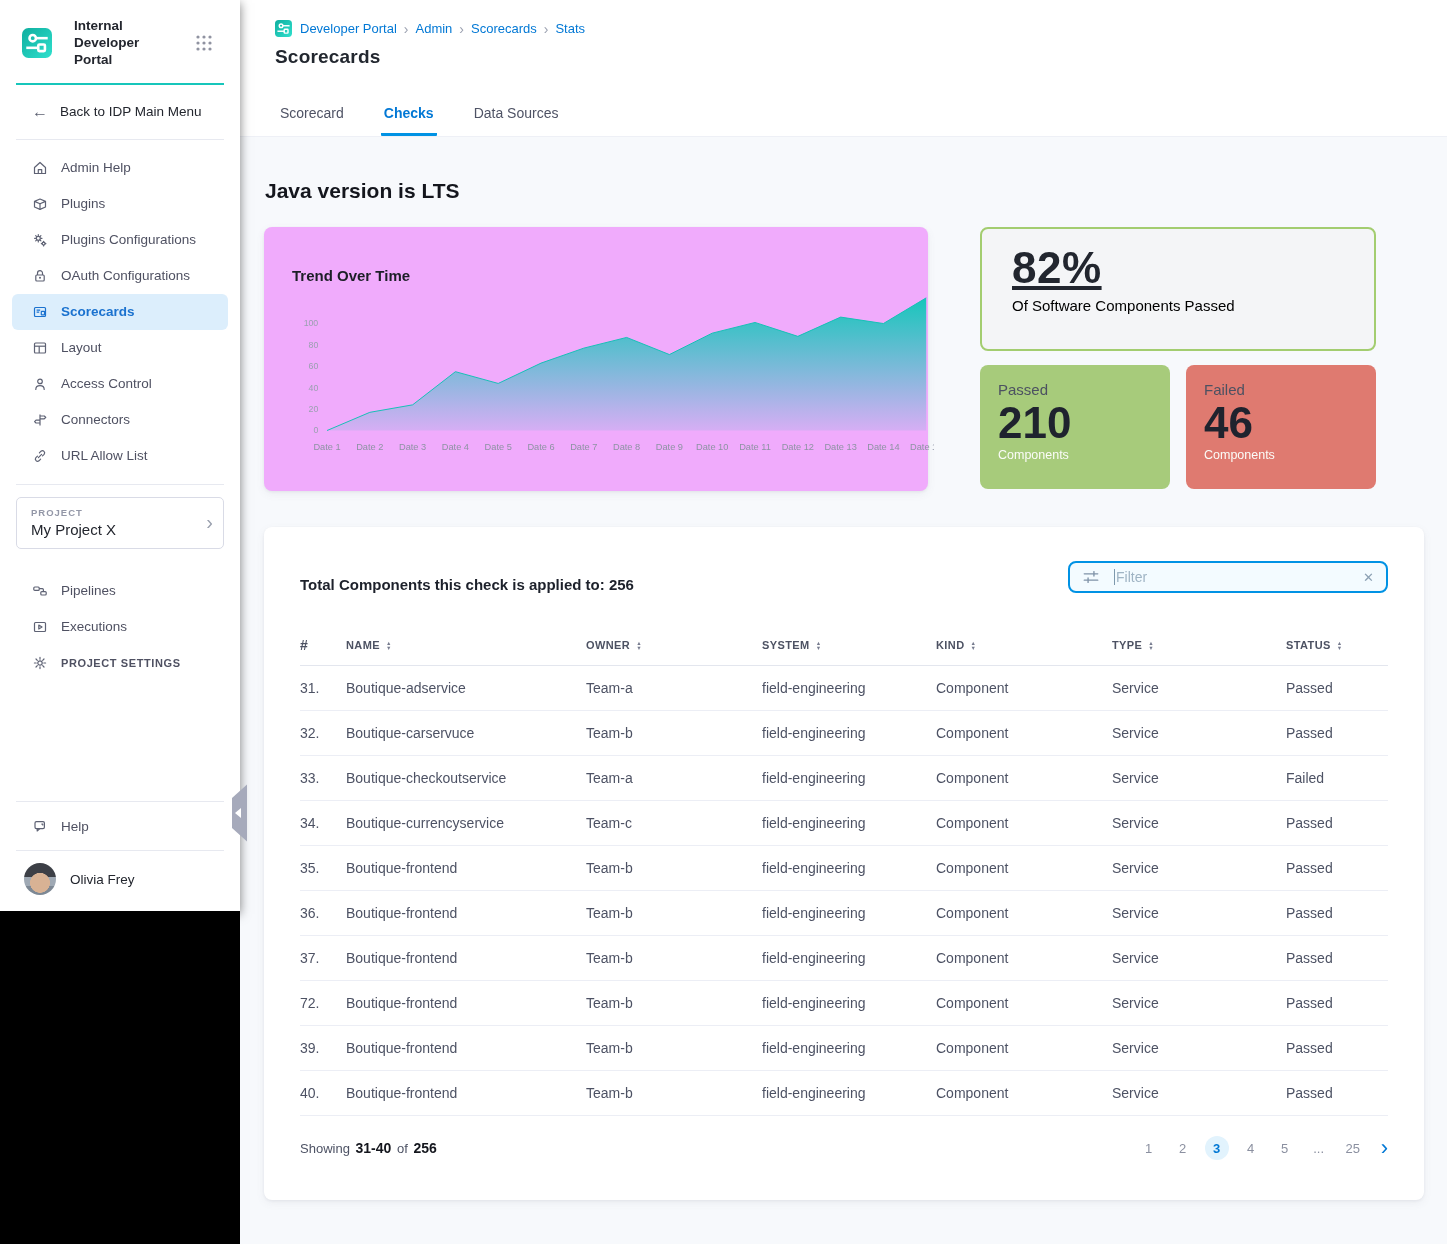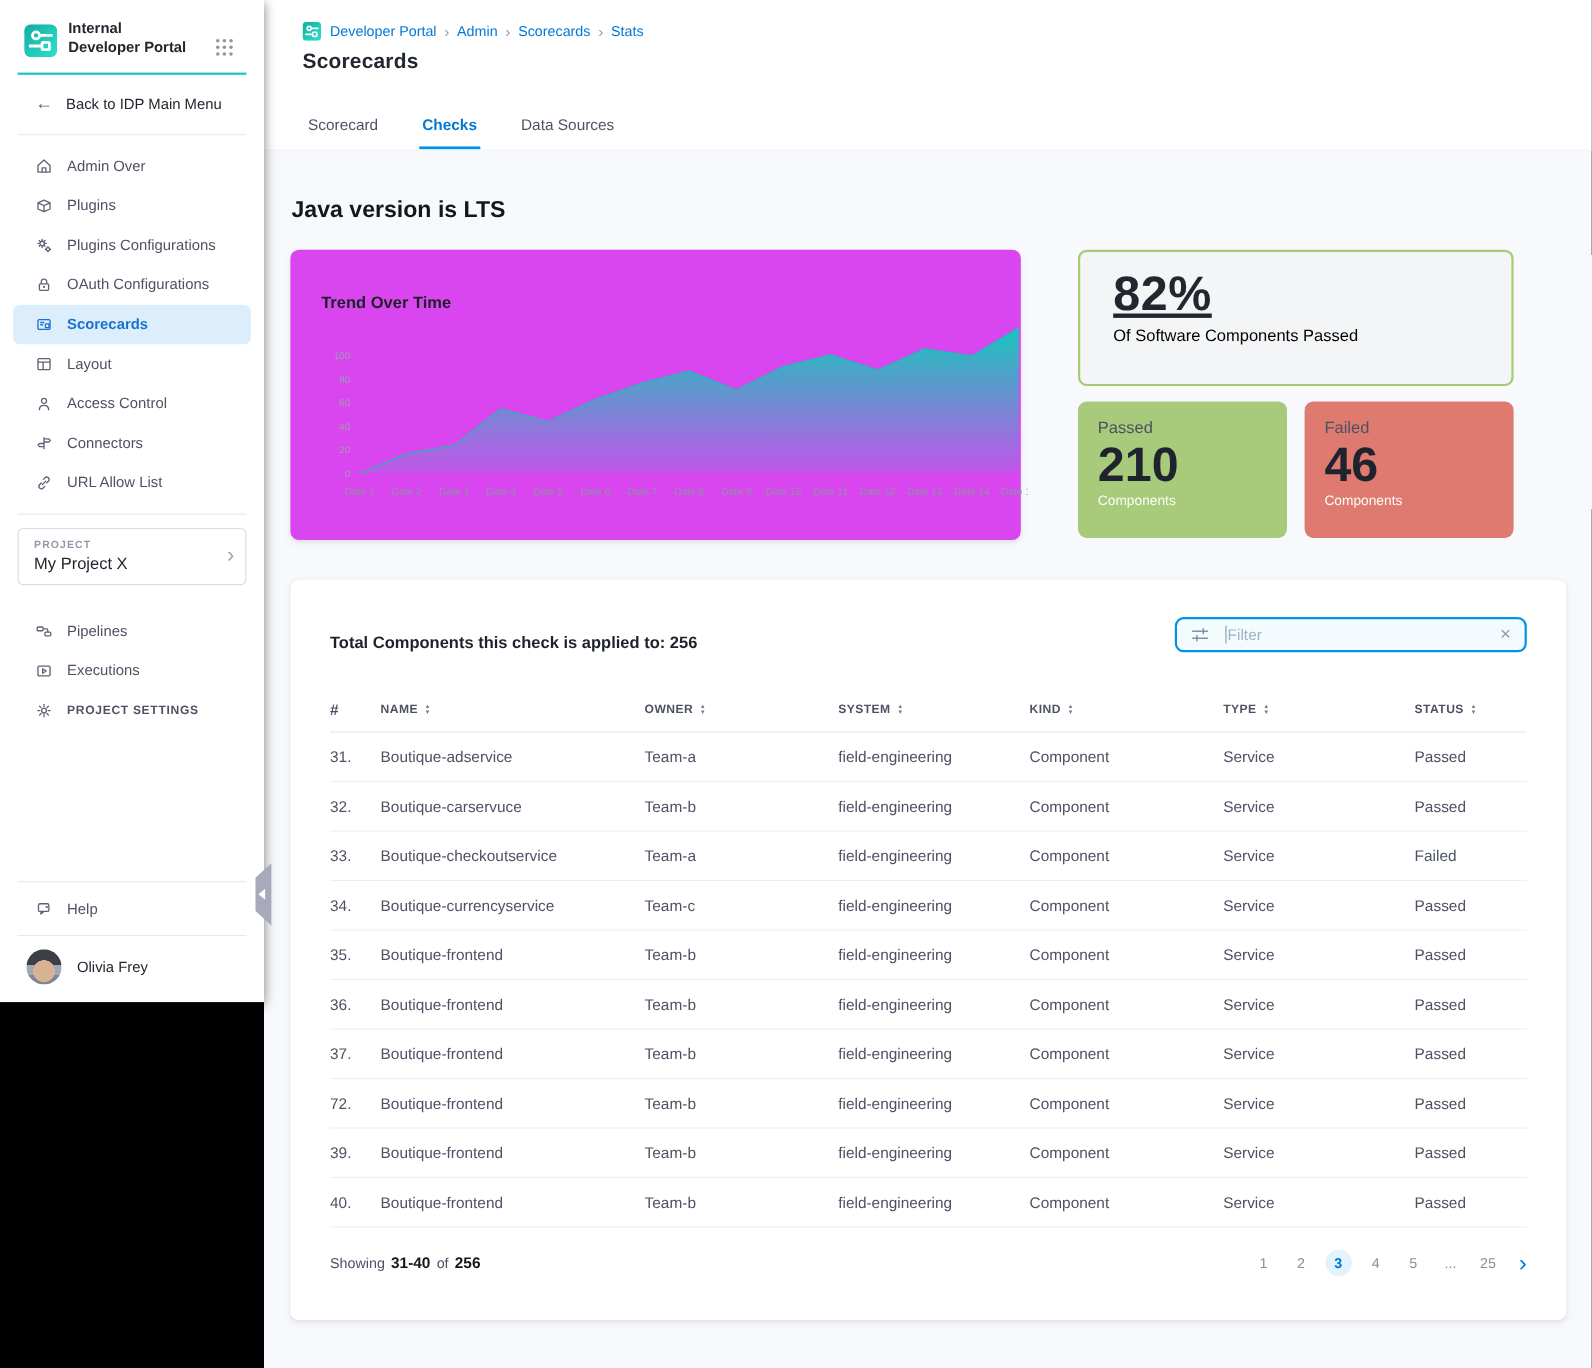--- a/index.html
+++ b/index.html
@@ -14,21 +14,21 @@
   .crumb-logo{display:inline-flex;width:17px;height:17px;}
   .page-title{margin:9px 0 0 35px;font-size:19px;font-weight:700;color:#22272f;letter-spacing:.2px;}
   .tabs{position:absolute;left:37px;bottom:0;display:flex;gap:34px;}
   .tab{font-size:14px;color:#4f5365;padding:0 3px 12px 3px;border-bottom:3px solid transparent;border-radius:1px;cursor:pointer;}
   .tab.active{color:var(--accent_blue,#0278d5);font-weight:700;border-bottom-color:var(--tab_underline,#0092e4);}
 
   .content{padding:42px 22px 0 24px;}
   .check-title{margin:0 0 0 1px;font-size:21px;font-weight:700;color:#14161d;}
 
   .cards-row{display:flex;margin-top:24px;}
-  .chart-card{width:664px;height:264px;background:#d946ef;border-radius:8px;box-sizing:border-box;
+  .chart-card{width:664px;height:264px;background:#f0abfc;border-radius:8px;box-sizing:border-box;
     box-shadow:0 1px 3px rgba(40,41,61,.06),0 3px 8px rgba(96,97,112,.08);padding:40px 26px 0 28px;}
   .chart-title{font-size:15px;font-weight:600;color:#1c1f27;}
   .chart-svg{display:block;width:642px;height:176px;margin-top:6px;}
   .ytick{font-size:9px;fill:#9aa0b0;}
   .xtick{font-size:9.5px;fill:#8d93a3;}
 
   .stats-col{margin-left:52px;width:396px;}
   .pct-card{box-sizing:border-box;height:124px;background:#f4f5f7;border:2px solid var(--green_border,#a3cd70);
     border-radius:8px;padding:14px 30px;}
   .pct{font-size:44px;font-weight:700;color:#22262f;letter-spacing:.5px;text-decoration:underline;}
@@ -70,21 +70,21 @@
   .page{min-width:24px;height:24px;display:inline-flex;align-items:center;justify-content:center;
     font-size:13px;color:#8b90a0;border-radius:50%;cursor:pointer;}
   .page.active{color:var(--accent_blue,#0278d5);background:#e2f3fd;font-weight:600;}
   .page.dots{cursor:default;}
   .next{color:var(--accent_blue,#0278d5);font-size:22px;line-height:1;margin-left:6px;cursor:pointer;}
 
   
   .left-backdrop{position:absolute;left:0;top:0;width:240px;height:1244px;background:#000;}
   .sidebar{position:absolute;left:0;top:0;width:240px;height:911px;background:#fff;box-sizing:border-box;
     box-shadow:0 3px 10px rgba(0,0,0,.5);display:flex;flex-direction:column;}
-  .sb-head{display:flex;align-items:flex-end;gap:10px;padding:18px 21px 14px 22px;}
+  .sb-head{display:flex;align-items:center;gap:22px;padding:18px 21px 14px 22px;}
   .logo{display:inline-flex;width:30px;height:30px;cursor:pointer;}
   .logo-text{flex:1;font-size:13.5px;font-weight:700;color:#23262e;line-height:1.25;}
   .grid-ic{display:inline-flex;width:18px;height:18px;cursor:pointer;margin-right:6px;}
   .sb-divider{height:1px;background:#e7e9f0;margin:0 16px;}
   .sb-divider.teal{background:var(--teal,#17c6bb);height:2px;margin:0 16px;}
   .back-row{display:flex;align-items:center;gap:12px;padding:19px 16px 19px 32px;font-size:13.5px;color:#23262e;cursor:pointer;}
   .back-arrow{color:#5b5f70;font-size:16px;line-height:1;}
   .sb-nav{padding:10px 12px 0 12px;}
   .sb-item{display:flex;align-items:center;gap:13px;height:36px;padding:0 12px 0 20px;border-radius:6px;
     font-size:13.5px;color:#4f5162;cursor:pointer;}
@@ -432,21 +432,21 @@
     <div class="sb-divider"></div>
 
     <nav class="sb-nav">
       <div class="sb-item">
         <span class="sb-ic">
             <svg viewBox="0 0 16 16" fill="none" stroke="currentColor" stroke-width="1.2" stroke-linejoin="round">
               <path d="M2.5 7.5 L8 2.5 L13.5 7.5 V13.5 H2.5 Z"></path>
               <path d="M6.3 13.5 V9.6 H9.7 V13.5"></path>
             </svg>
           </span>
-        <span class="sb-label">Admin Over</span>
+        <span class="sb-label">Admin Help</span>
       </div>
       <div class="sb-item">
         <span class="sb-ic">
             <svg viewBox="0 0 16 16" fill="none" stroke="currentColor" stroke-width="1.2" stroke-linejoin="round">
               <path d="M2.5 5.4 L8 3 L13.5 5.4 L8 7.8 Z"></path>
               <path d="M2.5 5.4 V11 L8 13.4 L13.5 11 V5.4"></path>
               <path d="M8 7.8 V13.4"></path>
             </svg>
           </span>
         <span class="sb-label">Plugins</span>

